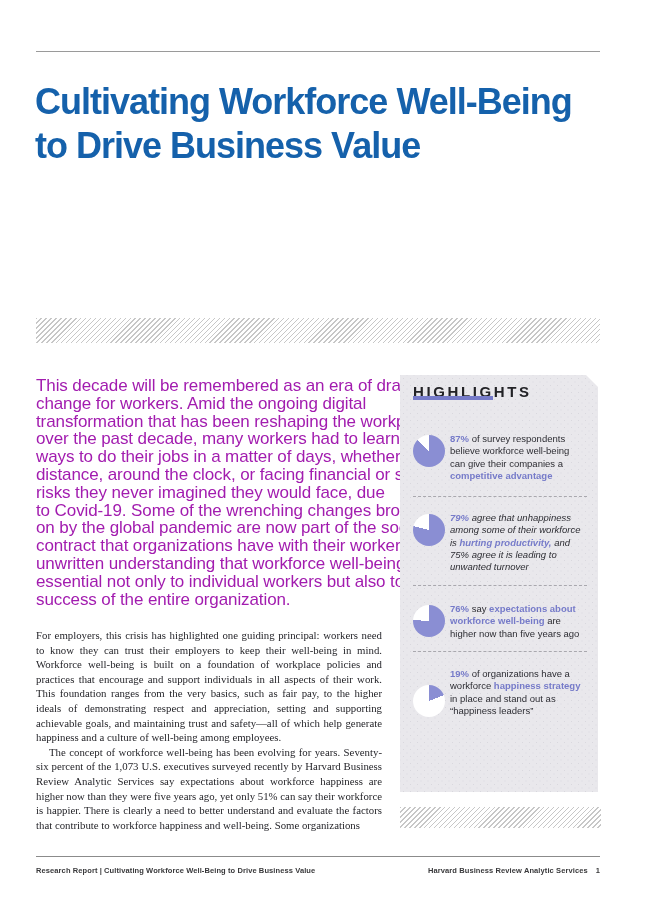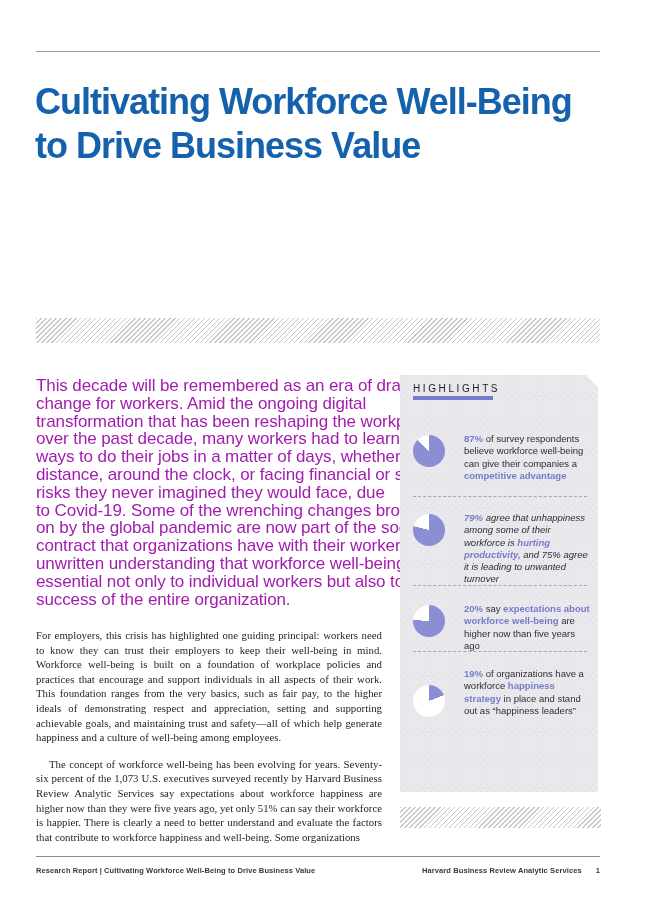--- a/index.html
+++ b/index.html
@@ -27,42 +27,42 @@
     position:absolute; left:36px; top:377px;
     font-size:17px; line-height:17.8px; color:#a21caf;
     letter-spacing:-0.1px; white-space:pre;
   }
   .body-copy {
     position:absolute; left:36px; top:628px; width:346px;
     font-family:"Liberation Serif", serif;
     font-size:10.8px; line-height:14.6px; color:#1f1f24;
     text-align:justify;
   }
-  .body-copy p + p { text-indent:13px;margin-top:12px; }
+  .body-copy p + p { text-indent:13px; }
   
   .panel {
     position:absolute; left:400px; top:375px; width:198px; height:417px;
     background-color:#e9e8ec;
     background-image:
       radial-gradient(#d9d8de 0.8px, transparent 0.9px),
       radial-gradient(#d9d8de 0.8px, transparent 0.9px);
     background-size:7px 7px, 7px 7px;
     background-position:0 0, 3.5px 3.5px;
     clip-path:polygon(0 0, calc(100% - 12px) 0, 100% 12px, 100% 100%, 0 100%);
   }
   .hl-heading {
     position:absolute; left:13px; top:8px;
-    font-size:10px; font-weight:400; letter-spacing:2.6px; color:#222226;
+    font-size:15px; font-weight:700; letter-spacing:2.6px; color:#222226;
   }
   .hl-underline {
     position:absolute; left:13px; top:21px; width:80px; height:4px;
   }
   .hl-item {
     position:absolute; left:13px; width:178px;
-    display:flex; align-items:flex-start; gap:19px;
+    display:flex; align-items:flex-start; gap:5px;
   }
   .hl-item-1 { top:58px; }
   .hl-item-2 { top:137px;font-style:italic; }
   .hl-item-3 { top:228px; }
   .hl-item-4 { top:293px;align-items:flex-end; }
   .pie {
     width:32px; height:32px; border-radius:50%; flex:0 0 32px; margin-top:2px;
   }
   .hl-text {
     width:133px; font-size:9.5px; line-height:12.3px; color:#2d2d33;
@@ -79,21 +79,21 @@
   .footer-rule {
     position:absolute; left:36px; top:856px; width:564px; height:1px;
     background:#8b8b8b;
   }
   .footer-left {
     position:absolute; left:36px; top:866px;
     font-size:7.5px; font-weight:700; color:#38383a; letter-spacing:0.1px;text-align:center;
   }
   .footer-right {
     position:absolute; right:53px; top:866px;
-    display:flex; gap:14px; align-items:baseline;
+    display:flex; gap:8px; align-items:baseline;
     font-size:7.5px; font-weight:700; color:#38383a; letter-spacing:0.1px;
   }
 </style>
 </head>
 <body>
 
 <div class="page">
 
   <div class="top-rule"></div>
 
@@ -132,21 +132,21 @@
     <div class="hl-sep hl-sep-1"></div>
 
     <div class="hl-item hl-item-2">
       <div class="pie" style="background: conic-gradient(rgb(138, 142, 211) 0deg, rgb(138, 142, 211) 79%, rgb(255, 255, 255) 79%, rgb(255, 255, 255) 100%);"></div>
       <div class="hl-text"><span class="accent">79% </span><span>agree that unhappiness among some of their workforce is </span><span class="accent">hurting productivity,</span><span> and 75% agree it is leading to unwanted turnover</span></div>
     </div>
     <div class="hl-sep hl-sep-2"></div>
 
     <div class="hl-item hl-item-3">
       <div class="pie" style="background: conic-gradient(rgb(138, 142, 211) 0deg, rgb(138, 142, 211) 76%, rgb(255, 255, 255) 76%, rgb(255, 255, 255) 100%);"></div>
-      <div class="hl-text"><span class="accent">20% </span><span>say </span><span class="accent">expectations about workforce well-being</span><span> are higher now than five years ago</span></div>
+      <div class="hl-text"><span class="accent">76% </span><span>say </span><span class="accent">expectations about workforce well-being</span><span> are higher now than five years ago</span></div>
     </div>
     <div class="hl-sep hl-sep-3"></div>
 
     <div class="hl-item hl-item-4">
       <div class="pie" style="background: conic-gradient(rgb(138, 142, 211) 0deg, rgb(138, 142, 211) 19%, rgb(255, 255, 255) 19%, rgb(255, 255, 255) 100%);"></div>
       <div class="hl-text"><span class="accent">19% </span><span>of organizations have a workforce </span><span class="accent">happiness strategy</span><span> in place and stand out as “happiness leaders”</span></div>
     </div>
   </aside>
 
   <div class="hatch band-small"></div>

